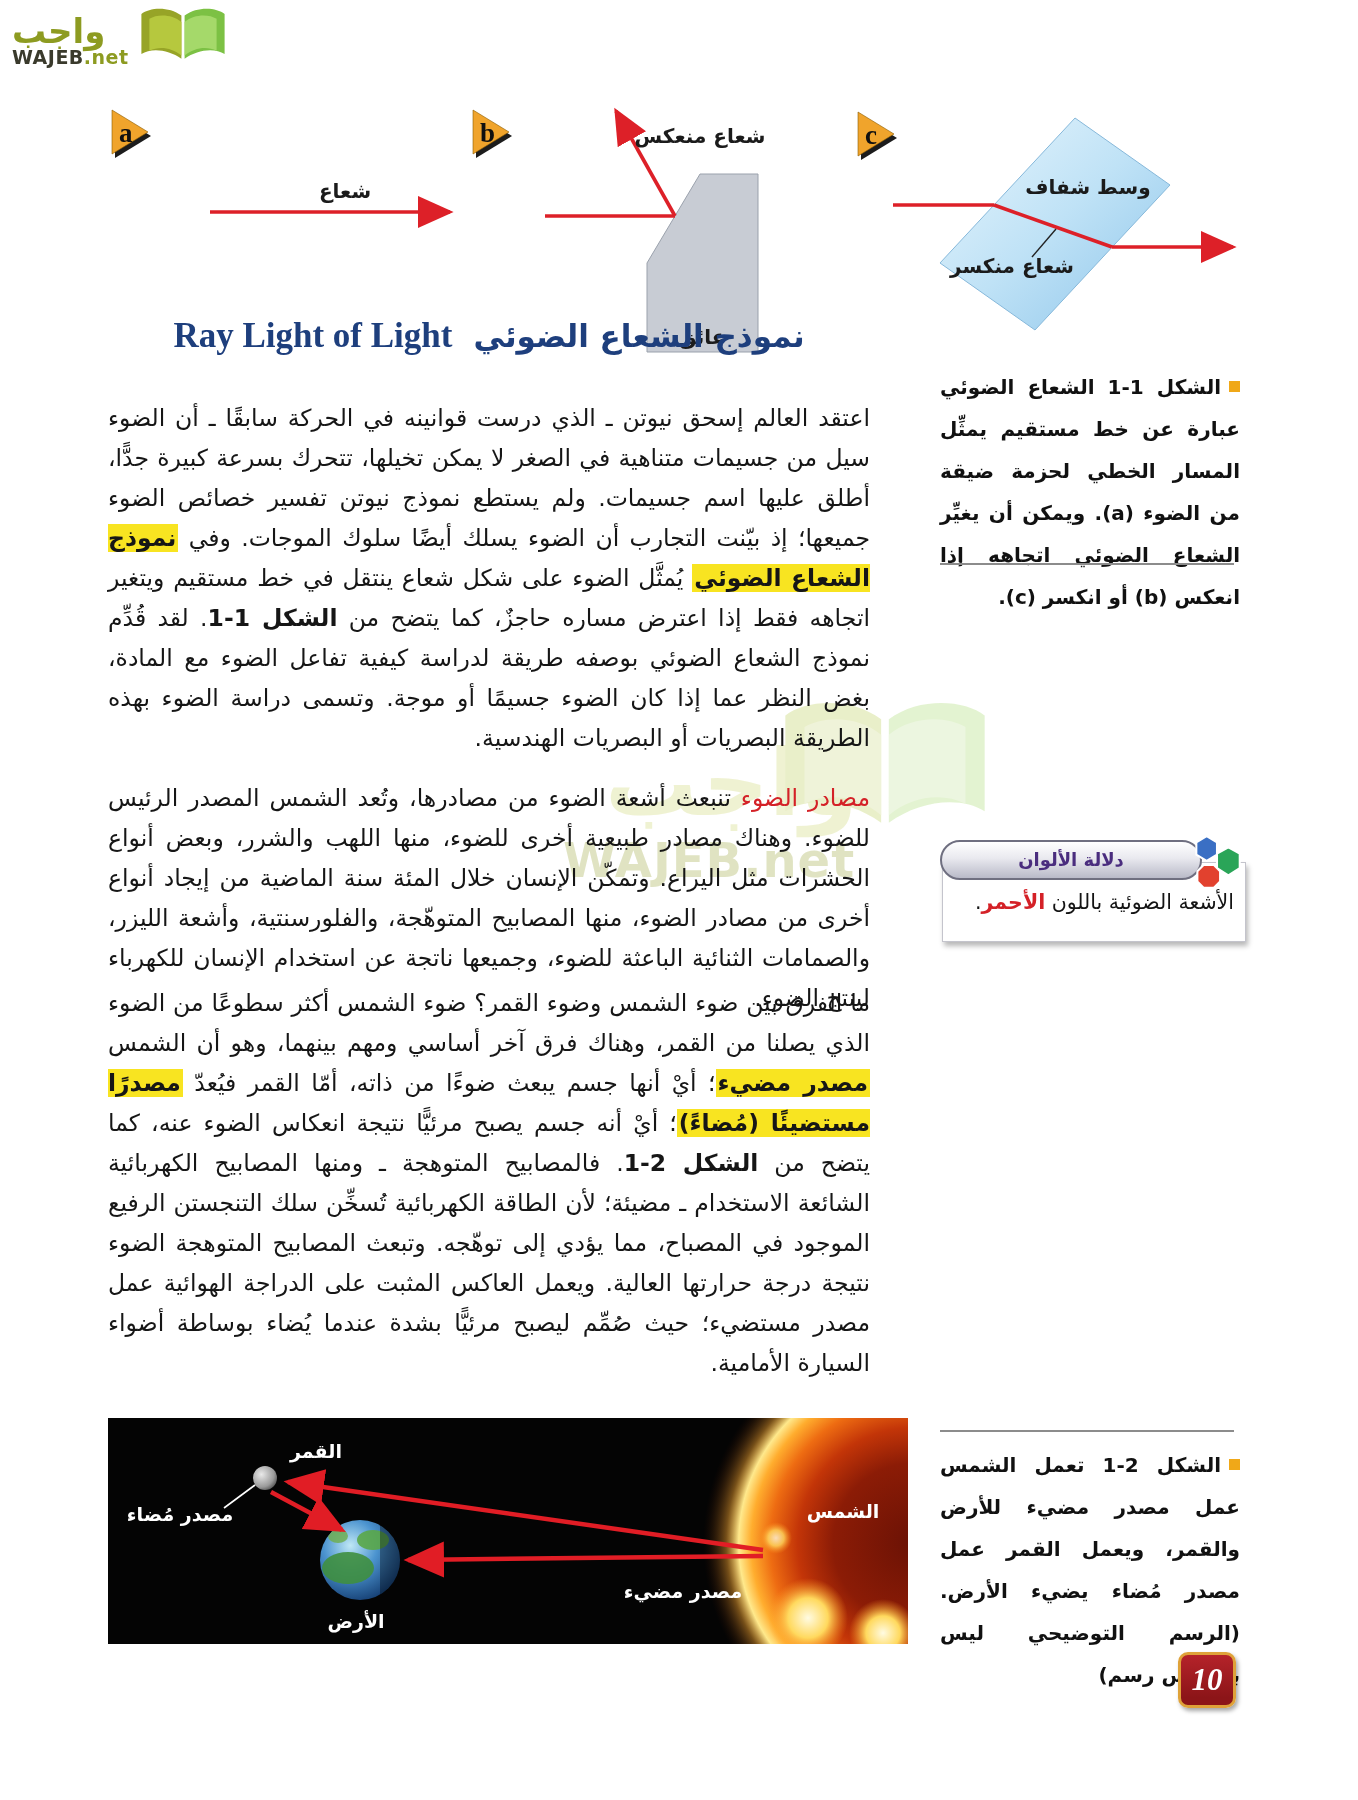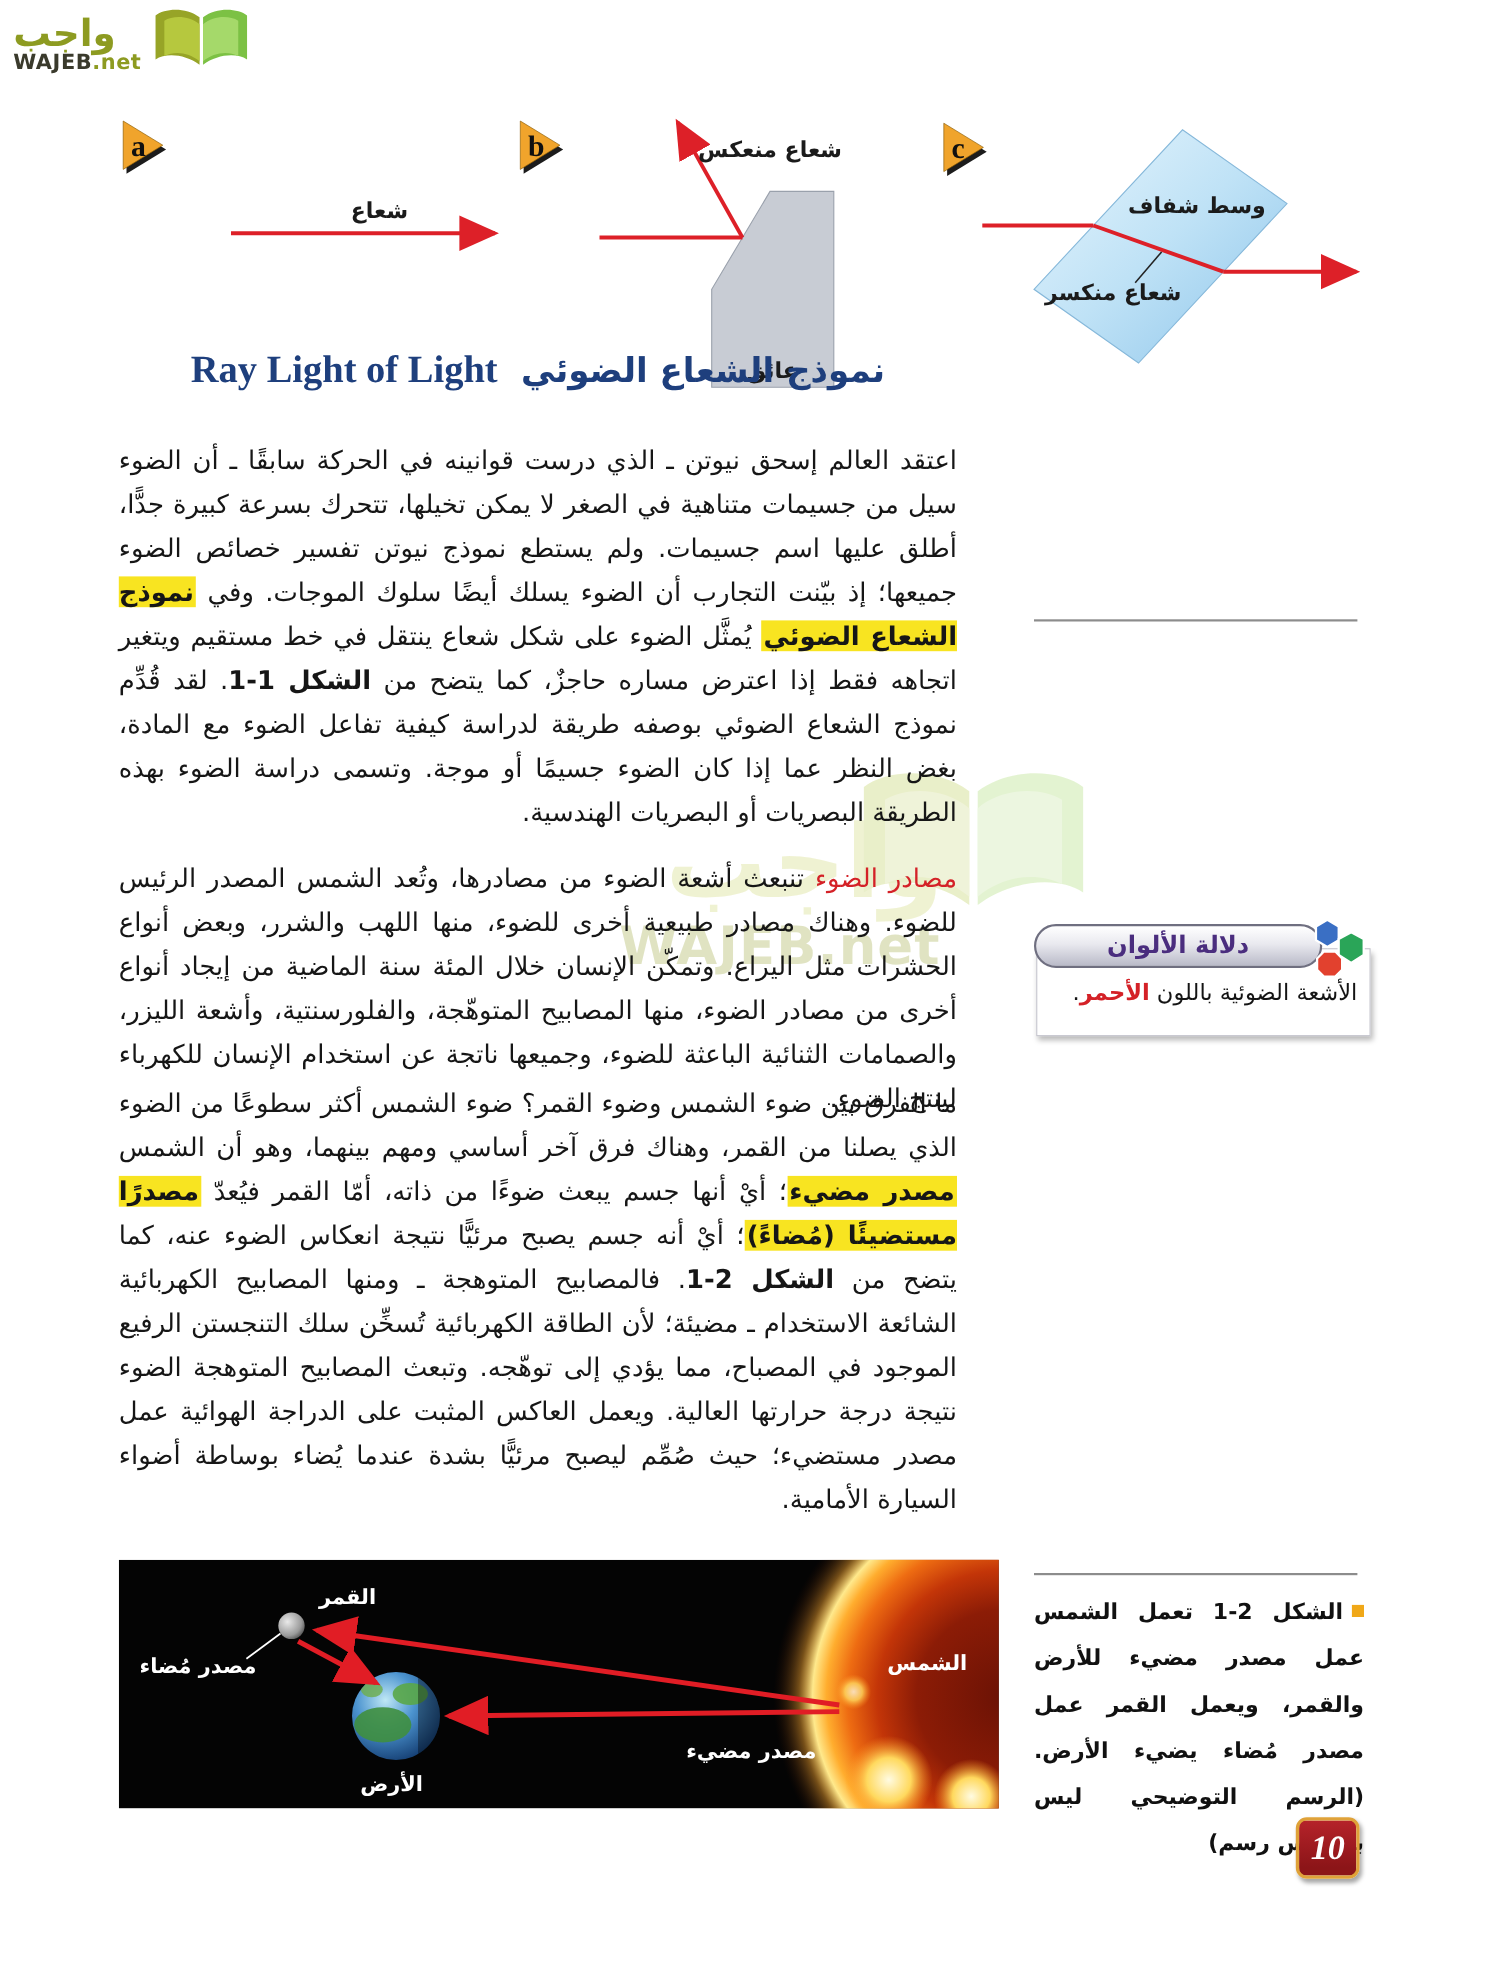--- a/index.html
+++ b/index.html
@@ -44,21 +44,21 @@
   .bullet{display:inline-block;width:11px;height:11px;background:#f0a818;margin-left:8px;vertical-align:2px;}
   .rule{height:2px;background:#8c8c8c;z-index:2;}
 
   
   .ckey{left:940px;top:840px;width:308px;height:102px;z-index:2;}
   .ckey-panel{position:absolute;left:2px;top:22px;right:2px;bottom:0;background:#fff;
               border:1px solid #c4c4cc;box-shadow:2px 4px 5px rgba(0,0,0,.28);}
   .ckey-pill{position:absolute;left:0;top:0;width:262px;height:40px;border-radius:21px;
              background:linear-gradient(#ffffff 0%,#e9e9ef 45%,#b9bac8 100%);
              border:2px solid #6f6f80;box-sizing:border-box;
-             text-align:center;font-size:22px;font-weight:700;color:#4a2d7e;line-height:35px;direction:rtl;}
+             text-align:center;font-size:18px;font-weight:700;color:#4a2d7e;line-height:35px;direction:rtl;}
   .ckey-hex{position:absolute;left:246px;top:-7px;}
   .ckey-body{position:absolute;top:50px;left:10px;right:14px;direction:rtl;text-align:right;
              font-size:20.5px;color:#141414;}
   .ckey-red{color:#d42127;font-weight:700;}
 
   
   .photo{left:108px;top:1418px;z-index:2;}
   .ph-label{font-family:"DejaVu Sans",sans-serif;font-weight:700;font-size:19px;fill:#ffffff;}
 
   
@@ -149,20 +149,21 @@
     <span class="t-ar">نموذج الشعاع الضوئي</span>
     <span class="t-en">Ray Light of Light</span>
   </div>
 
   <p class="abs body-ar" style="top:398px"><span>اعتقد العالم إسحق نيوتن ـ الذي درست قوانينه في الحركة سابقًا ـ أن الضوء سيل من جسيمات متناهية في الصغر لا يمكن تخيلها، تتحرك بسرعة كبيرة جدًّا، أطلق عليها اسم جسيمات. ولم يستطع نموذج نيوتن تفسير خصائص الضوء جميعها؛ إذ بيّنت التجارب أن الضوء يسلك أيضًا سلوك الموجات. وفي </span><span class="hl">نموذج الشعاع الضوئي</span><span> يُمثَّل الضوء على شكل شعاع ينتقل في خط مستقيم ويتغير اتجاهه فقط إذا اعترض مساره حاجزٌ، كما يتضح من </span><b class="figref">الشكل 1-1</b><span>. لقد قُدِّم نموذج الشعاع الضوئي بوصفه طريقة لدراسة كيفية تفاعل الضوء مع المادة، بغض النظر عما إذا كان الضوء جسيمًا أو موجة. وتسمى دراسة الضوء بهذه الطريقة البصريات أو البصريات الهندسية.</span></p>
 
   <p class="abs body-ar" style="top:778px"><span class="lead-red">مصادر الضوء</span><span> تنبعث أشعة الضوء من مصادرها، وتُعد الشمس المصدر الرئيس للضوء. وهناك مصادر طبيعية أخرى للضوء، منها اللهب والشرر، وبعض أنواع الحشرات مثل اليراع. وتمكّن الإنسان خلال المئة سنة الماضية من إيجاد أنواع أخرى من مصادر الضوء، منها المصابيح المتوهّجة، والفلورسنتية، وأشعة الليزر، والصمامات الثنائية الباعثة للضوء، وجميعها ناتجة عن استخدام الإنسان للكهرباء لينتج الضوء.</span></p>
 
   <p class="abs body-ar" style="top:983px"><span>ما الفرق بين ضوء الشمس وضوء القمر؟ ضوء الشمس أكثر سطوعًا من الضوء الذي يصلنا من القمر، وهناك فرق آخر أساسي ومهم بينهما، وهو أن الشمس </span><span class="hl">مصدر مضيء</span><span>؛ أيْ أنها جسم يبعث ضوءًا من ذاته، أمّا القمر فيُعدّ </span><span class="hl">مصدرًا مستضيئًا (مُضاءً)</span><span>؛ أيْ أنه جسم يصبح مرئيًّا نتيجة انعكاس الضوء عنه، كما يتضح من </span><b class="figref">الشكل 2-1</b><span>. فالمصابيح المتوهجة ـ ومنها المصابيح الكهربائية الشائعة الاستخدام ـ مضيئة؛ لأن الطاقة الكهربائية تُسخِّن سلك التنجستن الرفيع الموجود في المصباح، مما يؤدي إلى توهّجه. وتبعث المصابيح المتوهجة الضوء نتيجة درجة حرارتها العالية. ويعمل العاكس المثبت على الدراجة الهوائية عمل مصدر مستضيء؛ حيث صُمِّم ليصبح مرئيًّا بشدة عندما يُضاء بوساطة أضواء السيارة الأمامية.</span></p>
 
+  <div class="abs caption" style="top:366px"><span class="bullet"></span><b>الشكل 1-1</b><span> الشعاع الضوئي عبارة عن خط مستقيم يمثِّل المسار الخطي لحزمة ضيقة من الضوء (a). ويمكن أن يغيِّر الشعاع الضوئي اتجاهه إذا انعكس (b) أو انكسر (c).</span></div>
   <div class="abs rule" style="left:940px;top:563px;width:294px"></div>
 
   <div class="abs ckey">
     <div class="ckey-panel"></div>
     <div class="ckey-pill">دلالة الألوان</div>
     <svg class="ckey-hex" width="62" height="62" viewBox="0 0 60 60">
       <polygon points="20,3 30,9 30,21 20,27 10,21 10,9" fill="#3a6fc4" stroke="#ffffff" stroke-width="2"></polygon>
       <polygon points="41,14 52,20 52,34 41,41 30,34 30,20" fill="#2aa558" stroke="#ffffff" stroke-width="2"></polygon>
       <polygon points="17,31 27,31 33,37 33,47 27,53 17,53 11,47 11,37" fill="#e2412e" stroke="#ffffff" stroke-width="2"></polygon>
     </svg>

